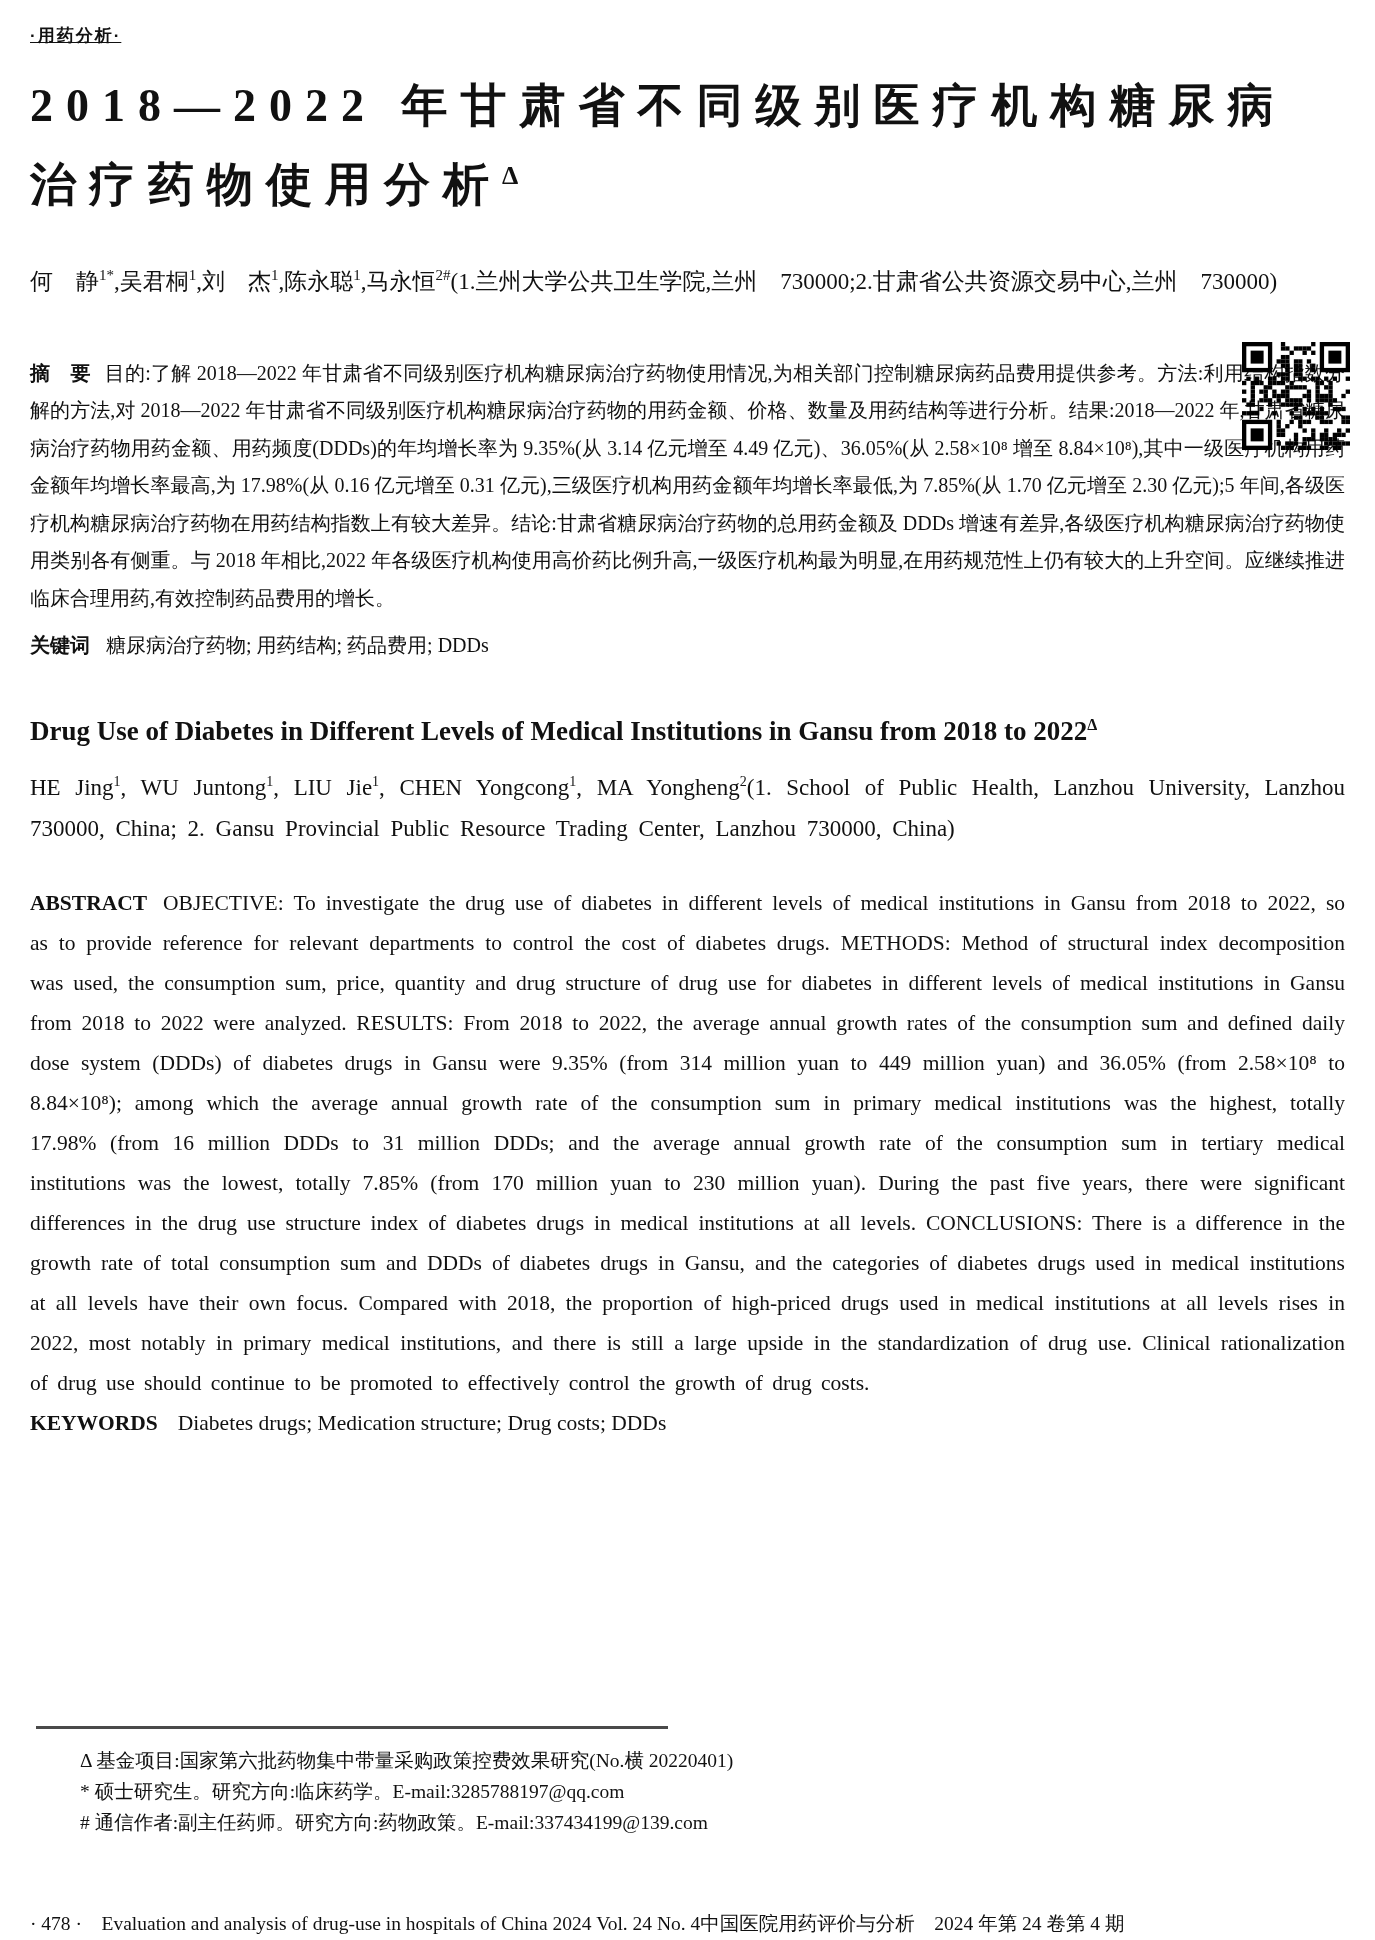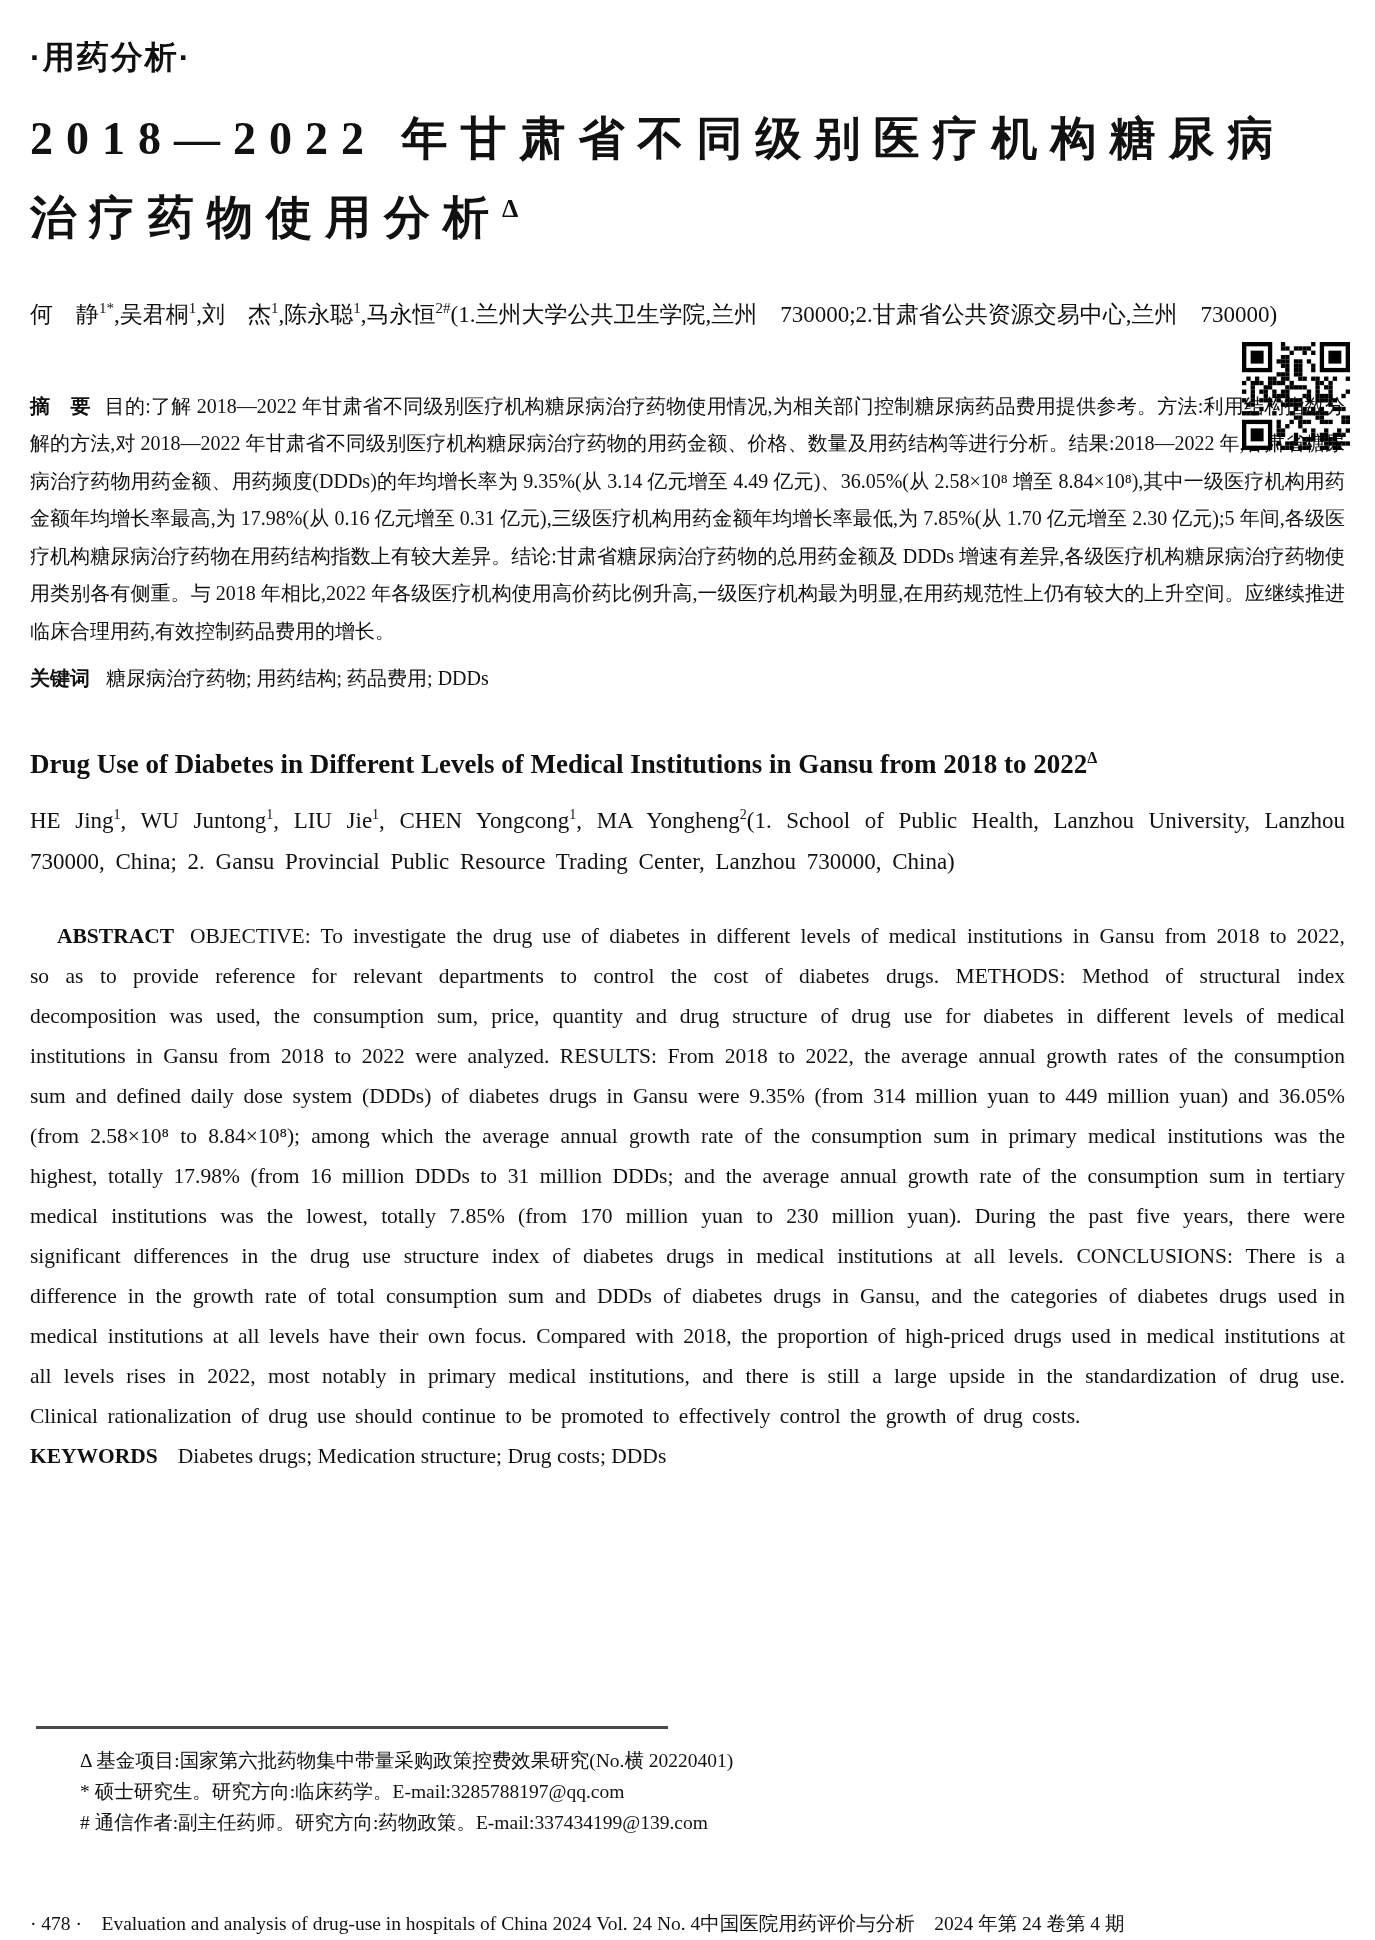--- a/index.html
+++ b/index.html
@@ -10,25 +10,26 @@
     height: 1940px;
     margin: 0 auto;
     background: #ffffff;
     color: #111111;
     font-family: "Liberation Serif", "DejaVu Serif", serif;
     overflow: hidden;
   }
   .inner { padding: 0 30px; }
 
   .column-mark {
-    padding-top: 36px;
+    padding-top: 24px;
     font-family: "Liberation Sans", "DejaVu Sans", sans-serif;
     font-weight: 700;
-    font-size: 32px;
+    font-size: 17px;
     letter-spacing: 2px;
+    text-decoration: underline;
   }
 
   .title-cn {
     margin-top: 24px;
     font-size: 46px;
     font-weight: 700;
     line-height: 70px;
     letter-spacing: 13px;
   }
   .title-cn sup { font-size: 26px; letter-spacing: 0; }
@@ -103,21 +104,21 @@
   }
   .authors-en sup { font-size: 14px; }
 
   .abstract-en {
     margin-top: 34px;
     font-size: 21.5px;
     line-height: 40px;
     text-align: justify;
     word-spacing: 4px;
   }
-  .abstract-en .ab-label { font-weight: 700; margin-right: 16px; margin-left: 27px; }
+  .abstract-en .ab-label { font-weight: 700; margin-right: 16px; }
   .keywords-en {
     font-size: 21.5px;
     line-height: 40px;
   }
   .keywords-en .kw-label { font-weight: 700; margin-right: 20px; }
 
   .footnotes {
     position: absolute;
     left: 36px;
     top: 1726px;

